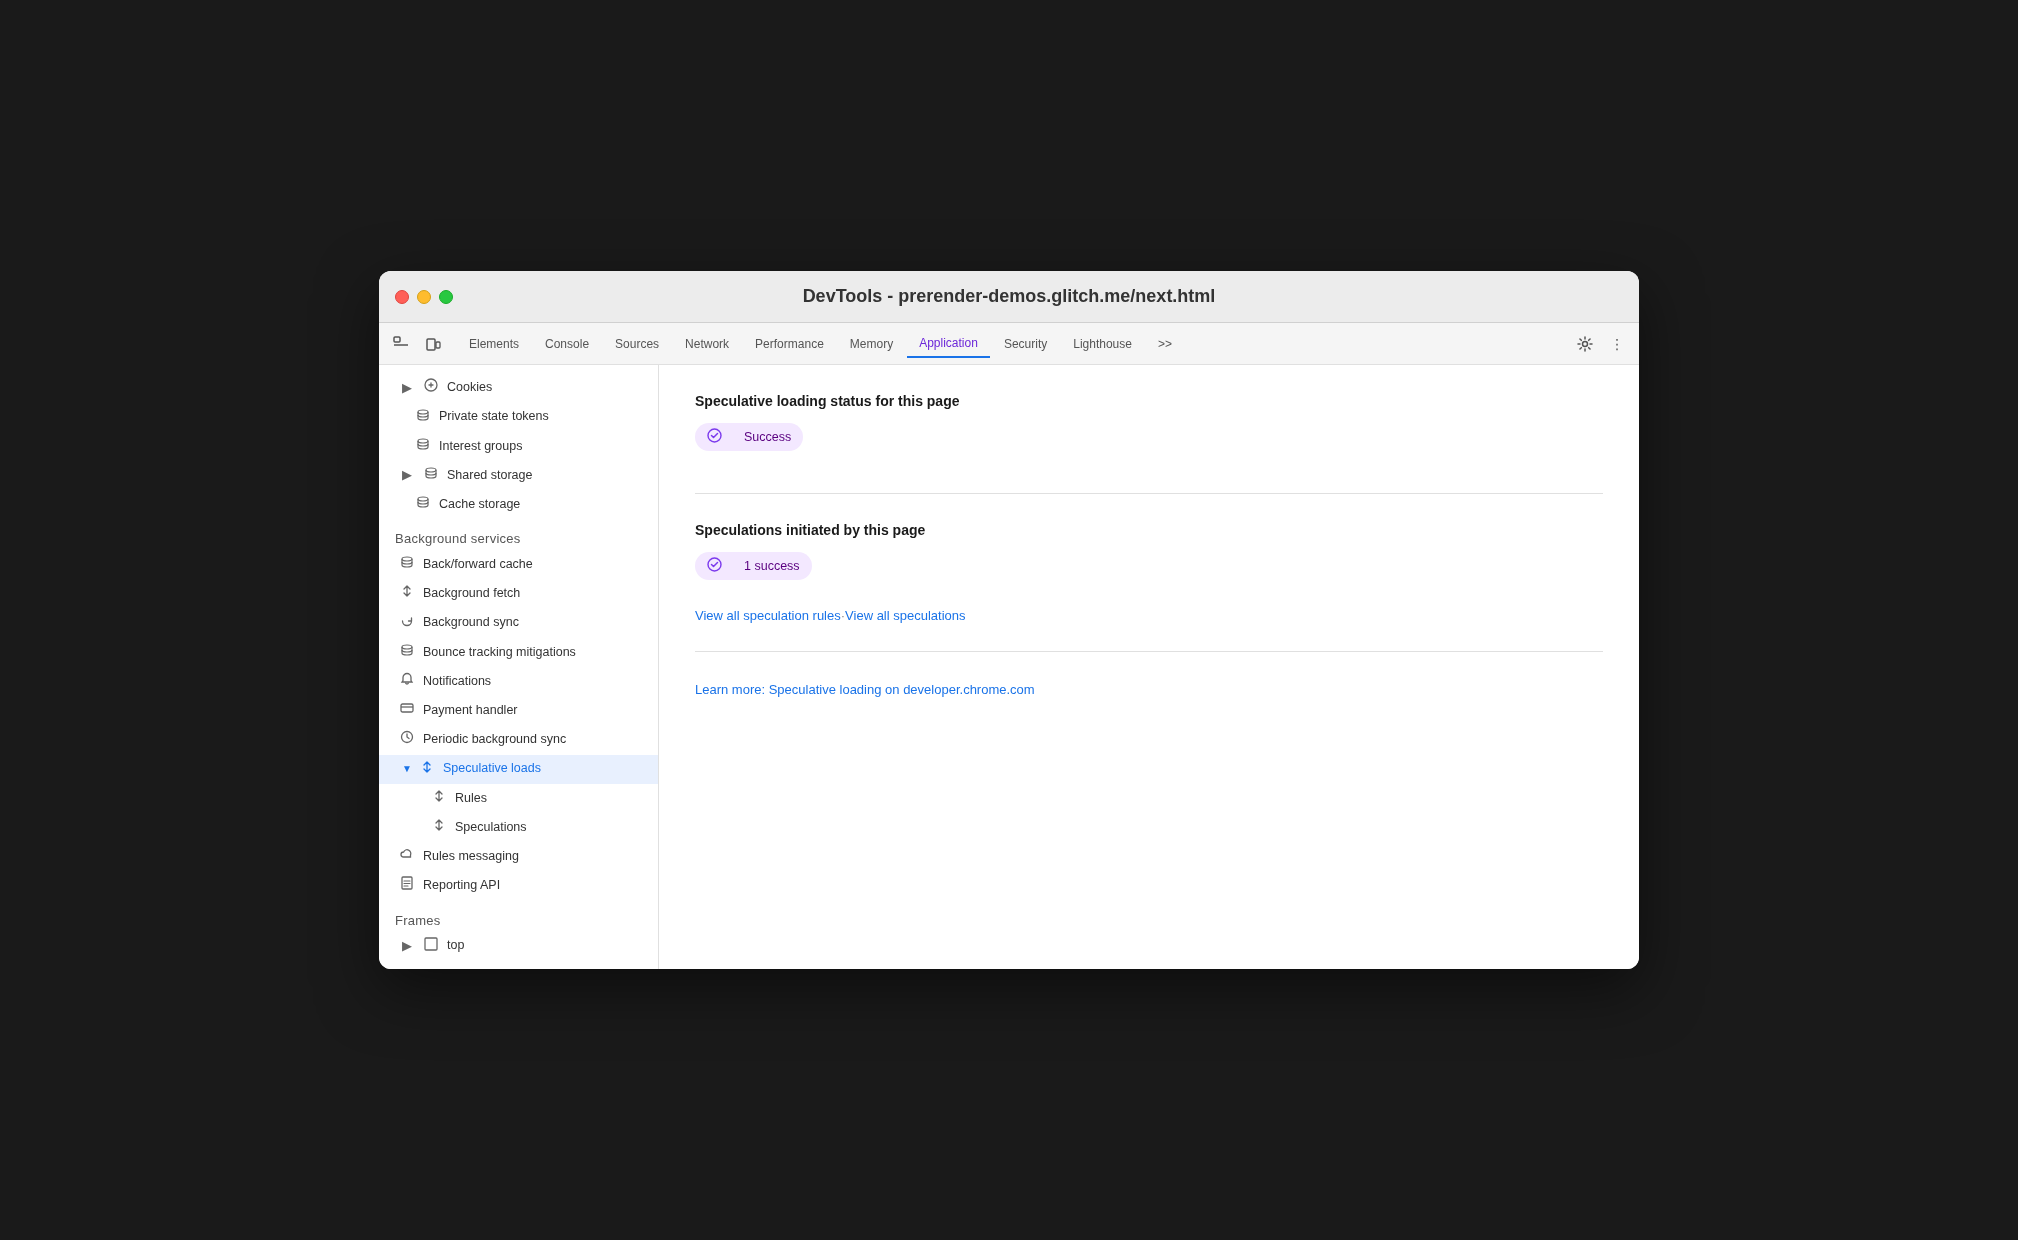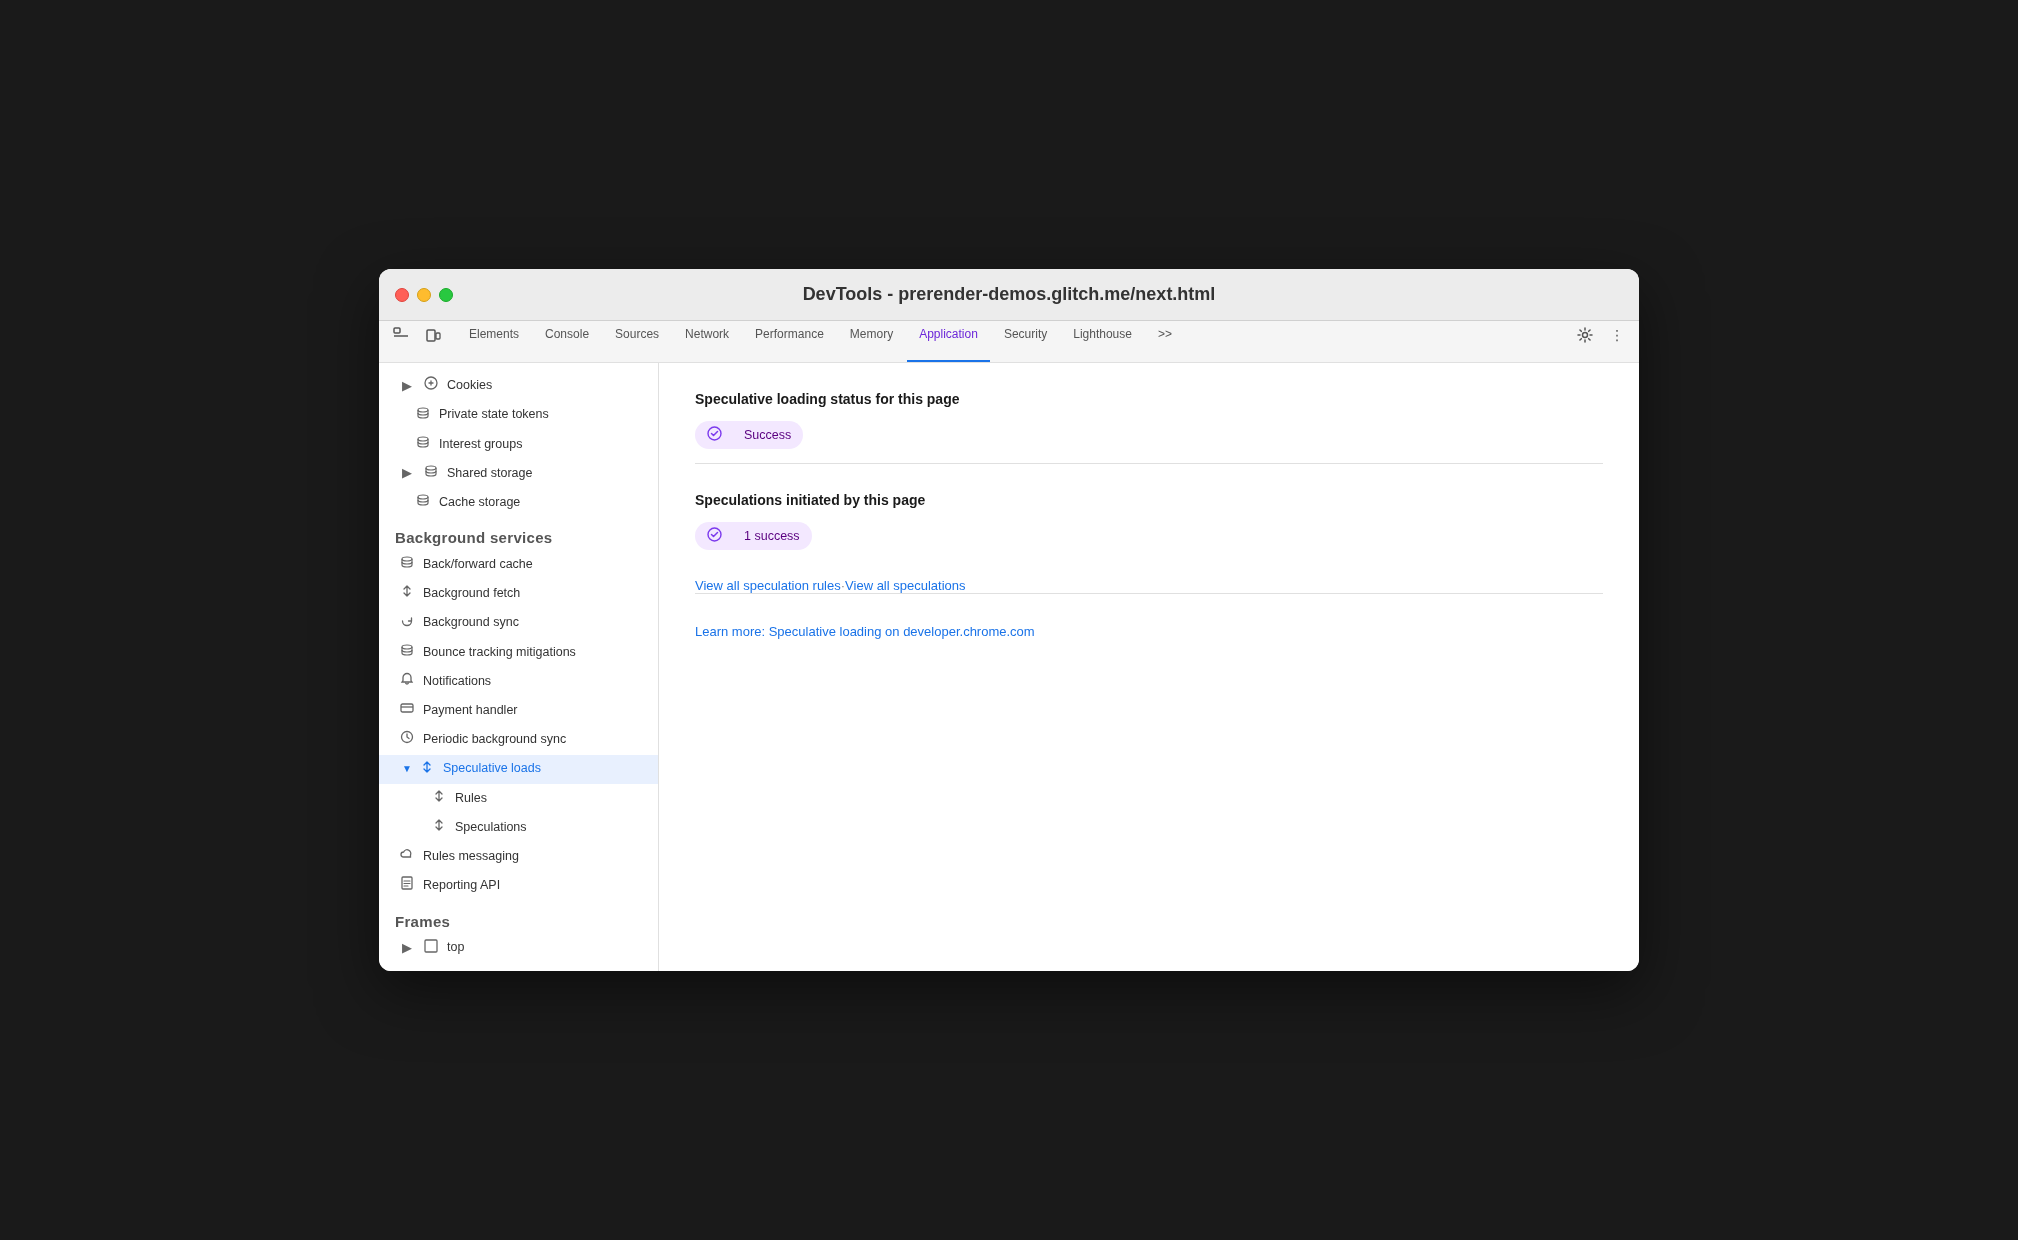--- a/index.html
+++ b/index.html
@@ -46,20 +46,21 @@
       left: 50%;
       transform: translateX(-50%);
       font-size: 18px;
       font-weight: 600;
       color: #333;
     }
     .toolbar {
       background: #f5f5f5;
       border-bottom: 1px solid #e0e0e0;
       display: flex;
+      align-items: center;
       padding: 0 8px;
       height: 42px;
       gap: 2px;
     }
     .toolbar-icons {
       display: flex;
       gap: 4px;
       margin-right: 8px;
     }
     .toolbar-icon-btn {
@@ -100,22 +101,22 @@
       width: 280px;
       min-width: 280px;
       border-right: 1px solid #e0e0e0;
       overflow-y: auto;
       padding: 8px 0;
       background: #fff;
       font-size: 12.5px;
     }
     .sidebar-section-header {
       padding: 12px 16px 4px 16px;
-      font-size: 15px;
-      font-weight: 700;
+      font-size: 13px;
+      font-weight: 400;
       color: #555;
       letter-spacing: 0.02em;
     }
     .sidebar-item {
       display: flex;
       align-items: center;
       padding: 5px 16px 5px 20px;
       cursor: pointer;
       color: #333;
       gap: 8px;
@@ -142,20 +143,21 @@
       margin-right: -4px;
     }
     .content-panel {
       flex: 1;
       padding: 28px 36px;
       overflow-y: auto;
       background: #fff;
     }
     .content-section {
       margin-bottom: 0;
+      padding-bottom: 28px;
       border-bottom: 1px solid #e0e0e0;
       margin-bottom: 28px;
     }
     .content-section:last-child {
       border-bottom: none;
     }
     .section-title {
       font-size: 14px;
       font-weight: 700;
       color: #1a1a1a;

